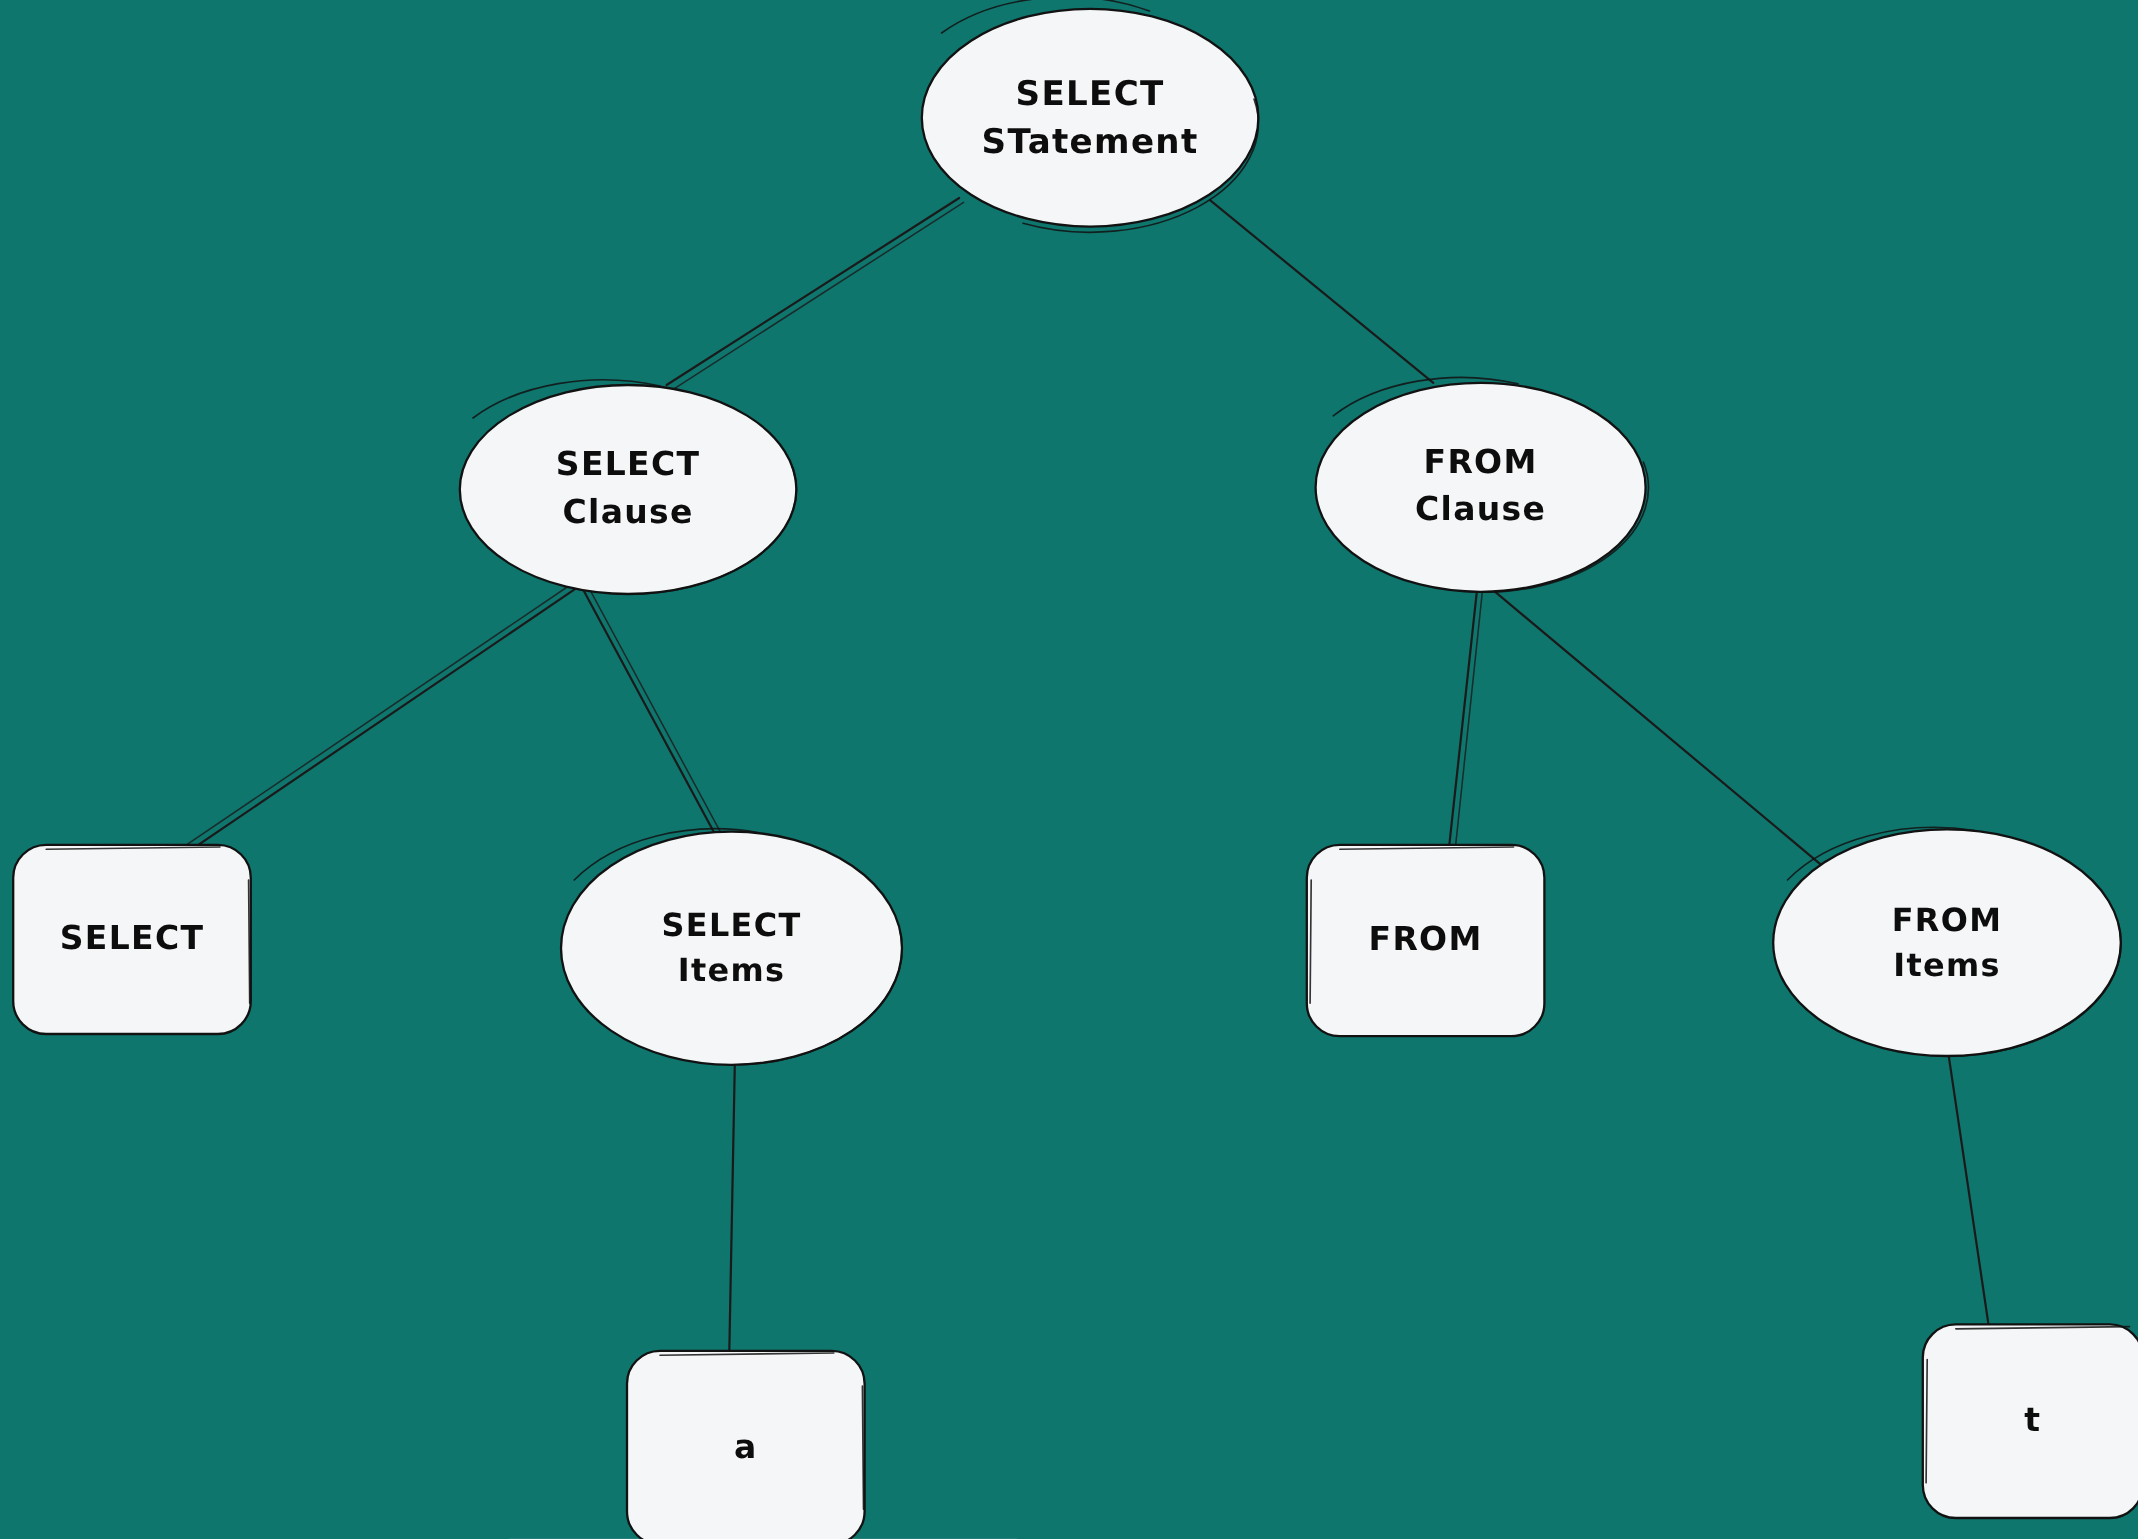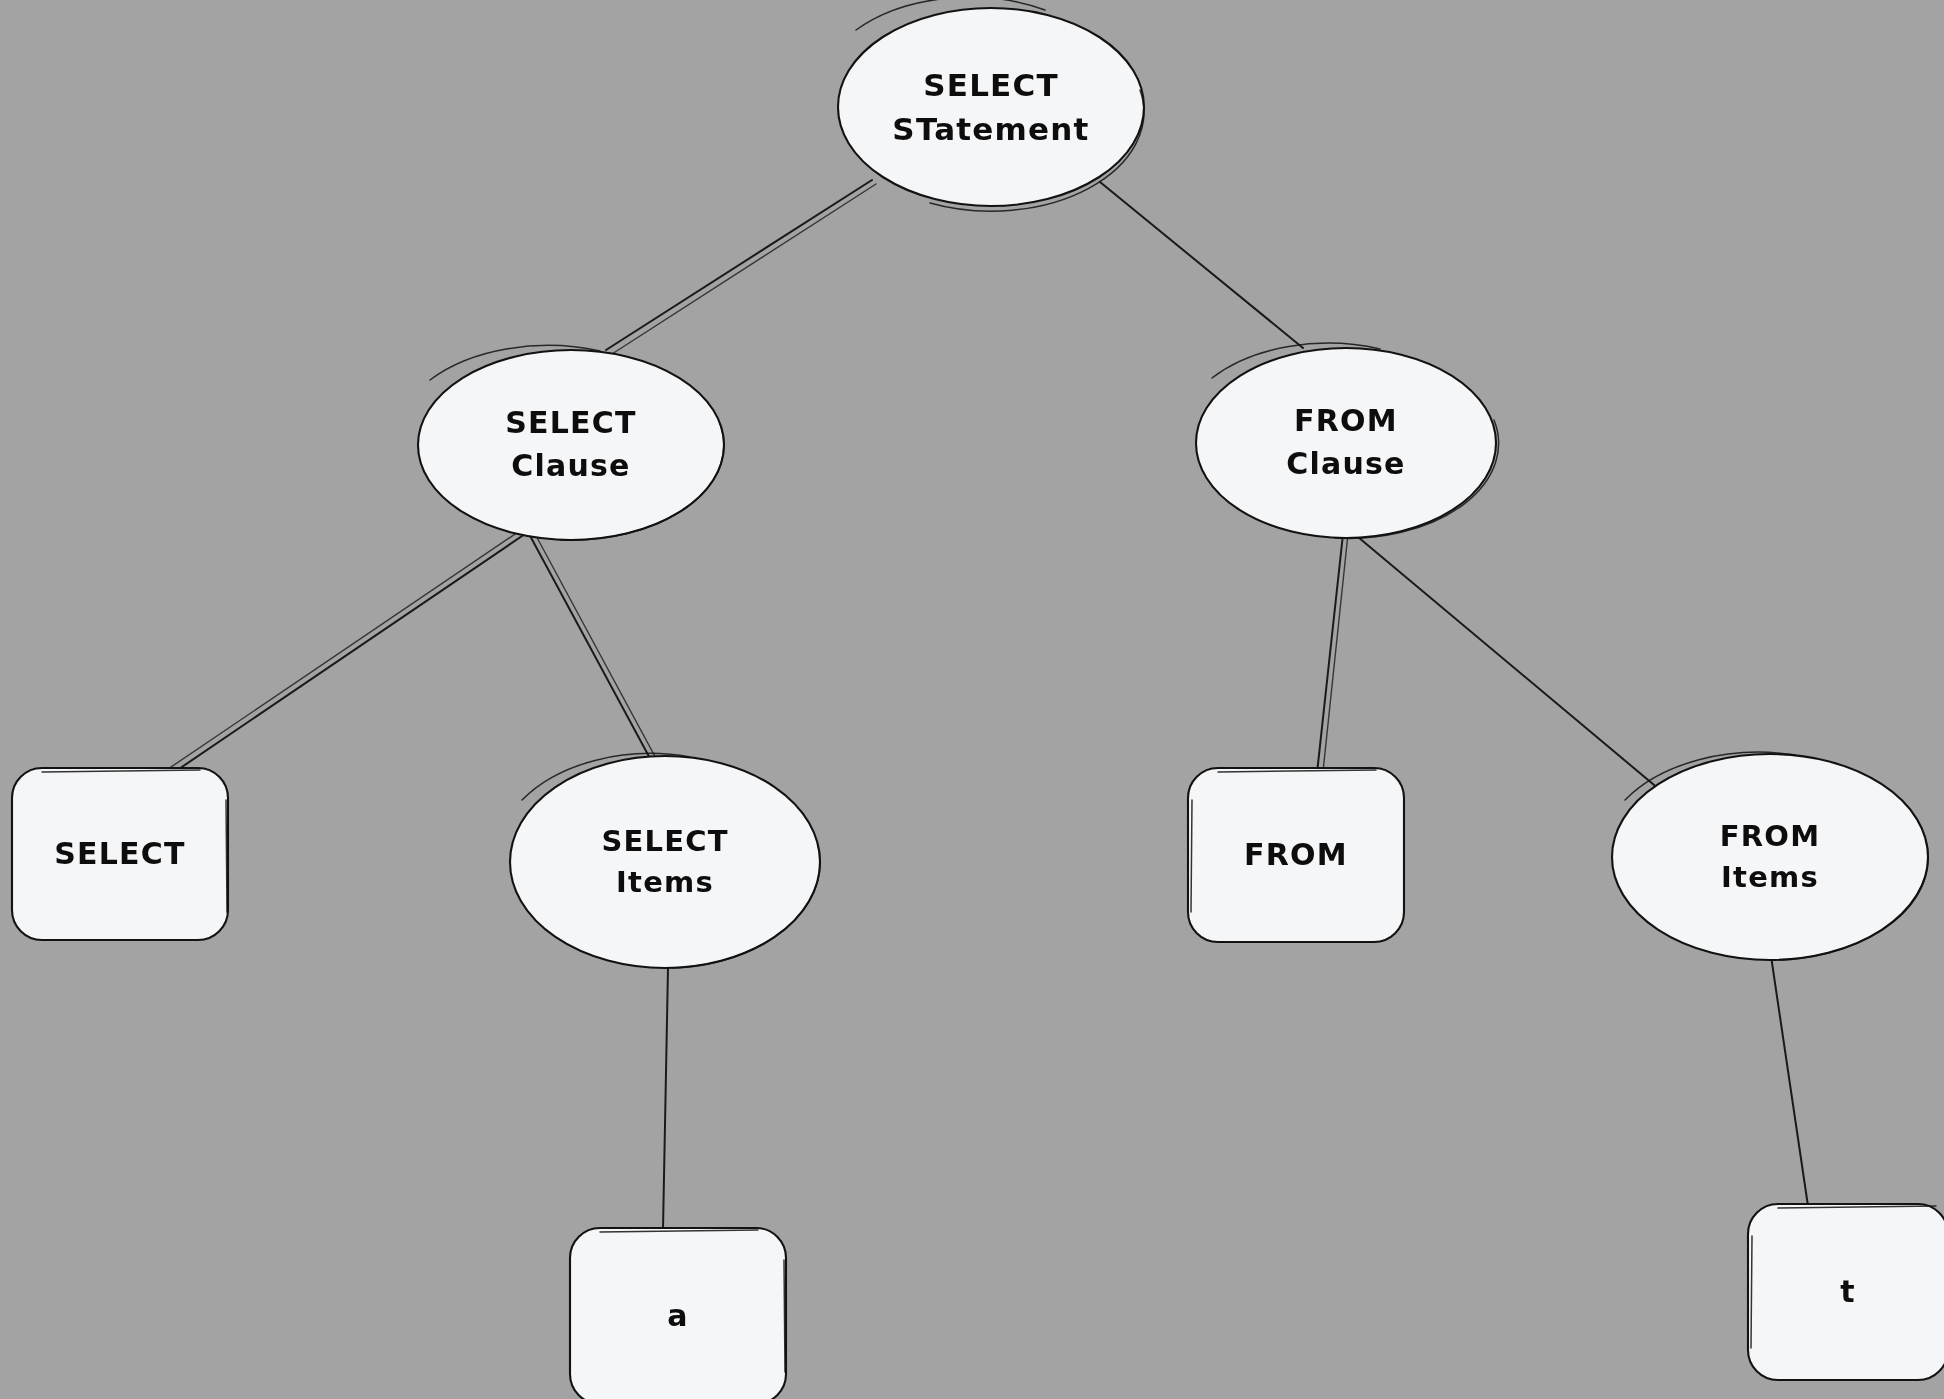--- a/index.html
+++ b/index.html
@@ -10,21 +10,21 @@
   body {
     width: 1944px;
     height: 1399px;
     overflow: hidden;
     font-family: "DejaVu Sans", sans-serif;
   }
   #canvas {
     position: relative;
     width: 1944px;
     height: 1399px;
-    background: #a3a3a3;
+    background: #0f766e;
   }
   svg#diagram {
     position: absolute;
     inset: 0;
     width: 1944px;
     height: 1399px;
   }
   .node-shape {
     fill: #f5f6f8;
     stroke: #121212;

